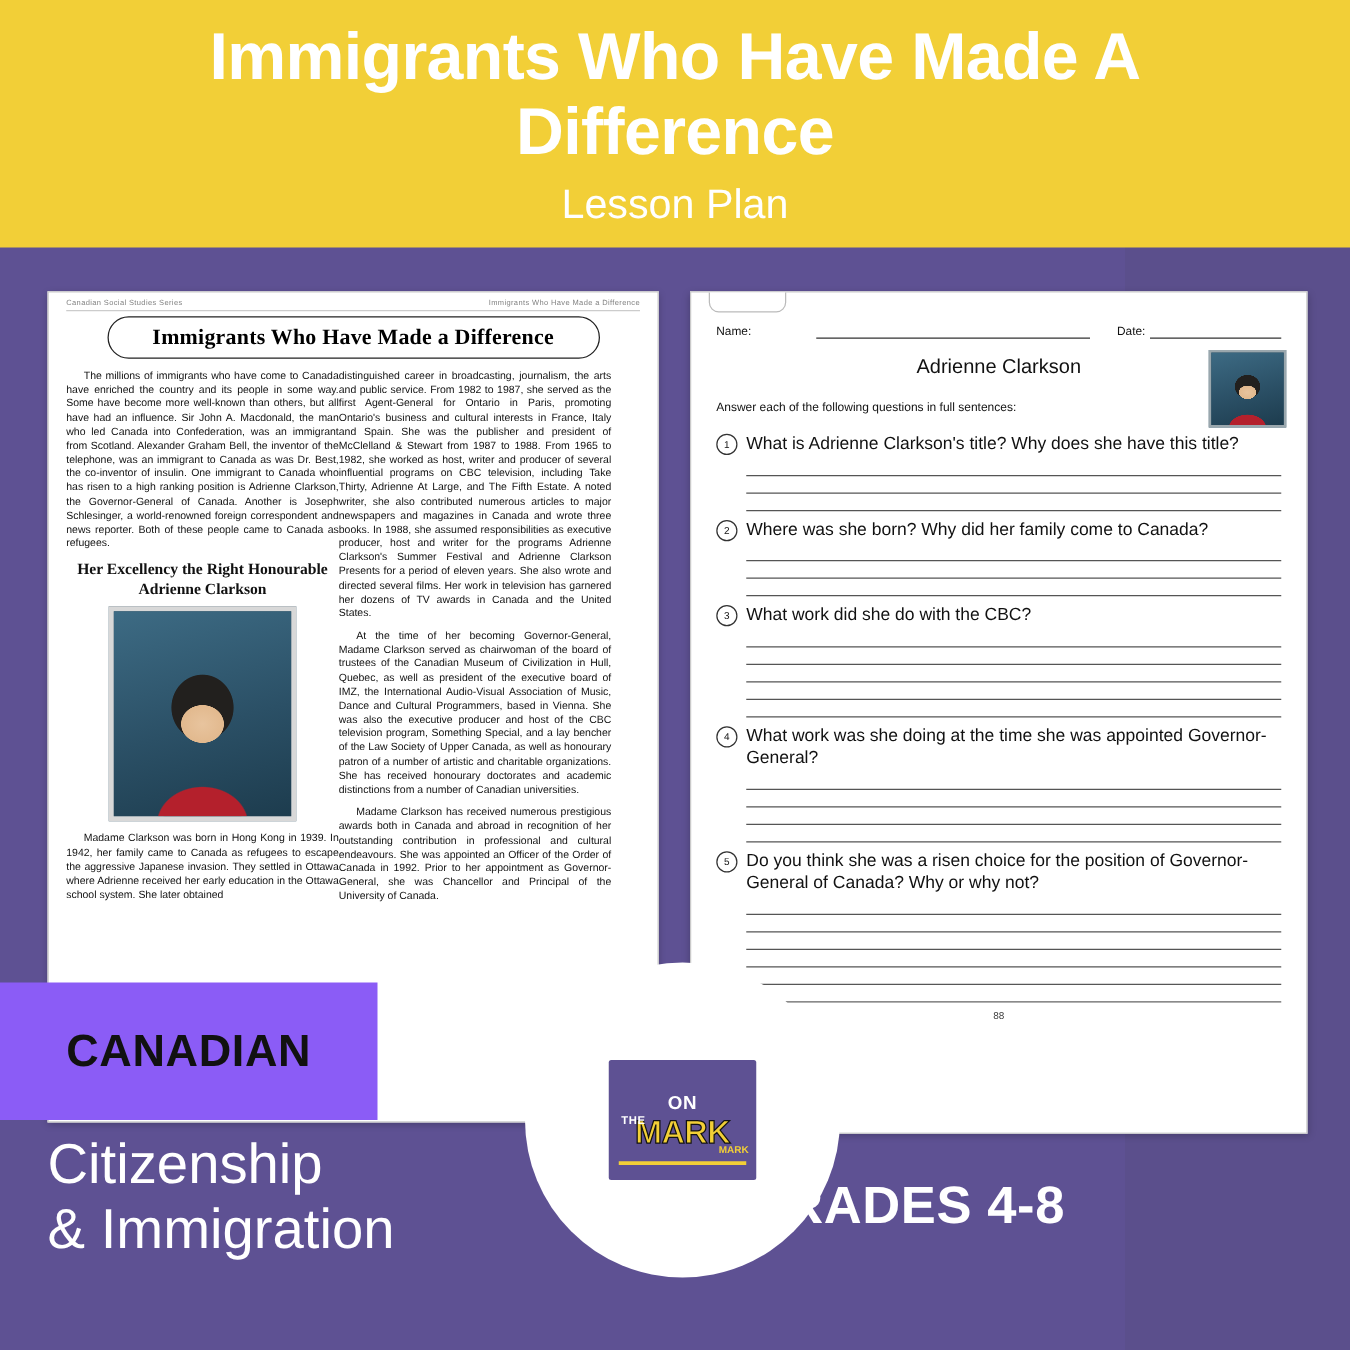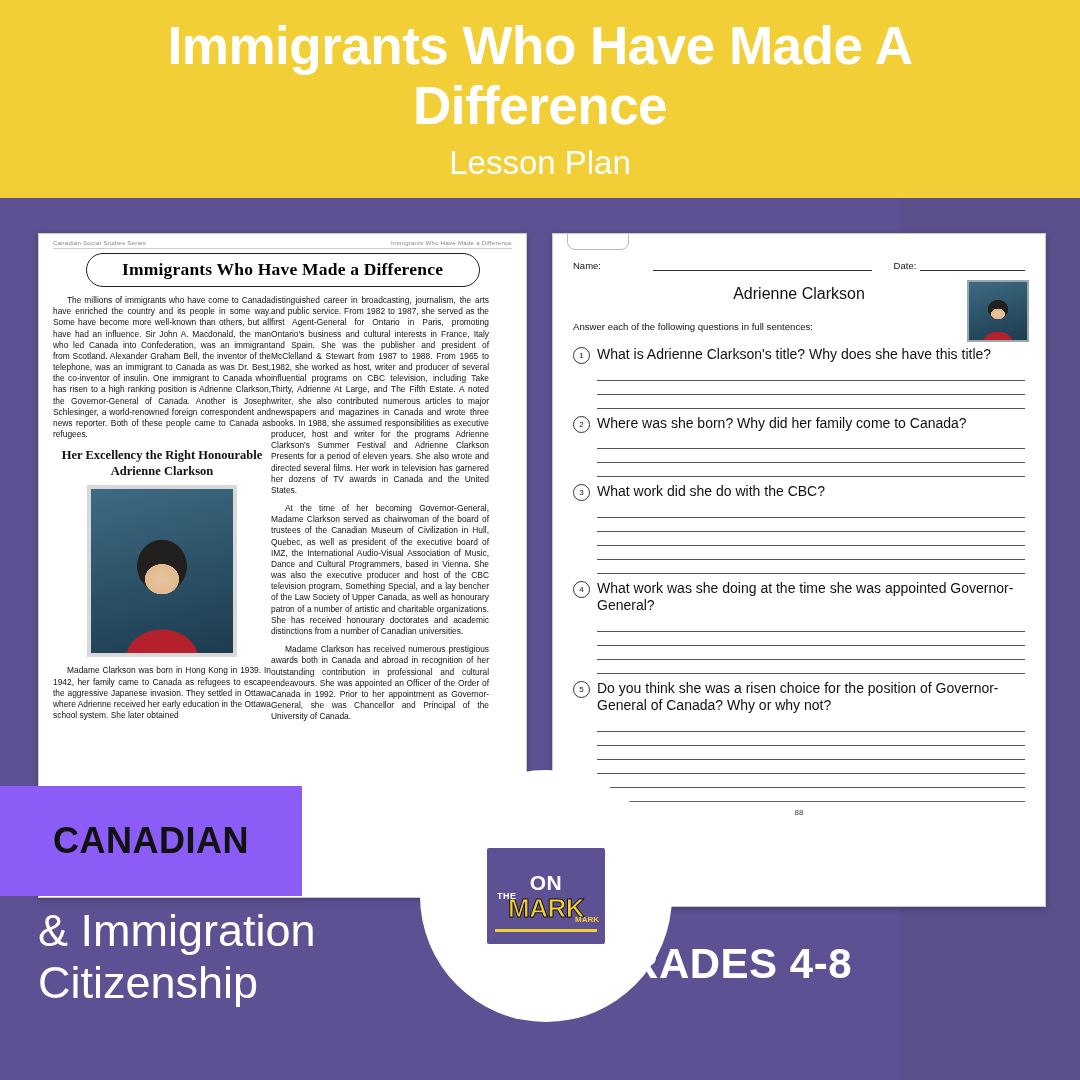--- a/index.html
+++ b/index.html
@@ -301,21 +301,21 @@
     background: #5e5193;
     position: relative;
     display: flex;
     flex-direction: column;
     align-items: center;
     justify-content: center;
     border-radius: 2px;
   }
   .logo-on {
     color: #ffffff;
-    font-size: 21px;
+    font-size: 15px;
     font-weight: bold;
     letter-spacing: 0.5px;
     line-height: 1;
   }
   .logo-the {
     color: #ffffff;
     font-size: 9px;
     font-weight: bold;
     letter-spacing: 0.5px;
     position: absolute;
@@ -469,22 +469,22 @@
       <div style="text-align:center;font-size:8px;margin-top:4px;">88</div>
     </div>
     <div class="rs-fade"></div>
   </div>
 
   <div class="badge-canadian">
     <span>CANADIAN</span>
   </div>
 
   <div class="subject">
+    <div>Citizenship</div>
     <div>&amp; Immigration</div>
-    <div>Citizenship</div>
   </div>
 
   <div class="grades">GRADES 4-8</div>
 
   <div class="logo-circle">
     <div class="logo-inner">
       <div class="logo-on">ON</div>
       <div class="logo-the">THE</div>
       <div class="logo-mark">MARK</div>
       <div class="logo-press">MARK</div>

